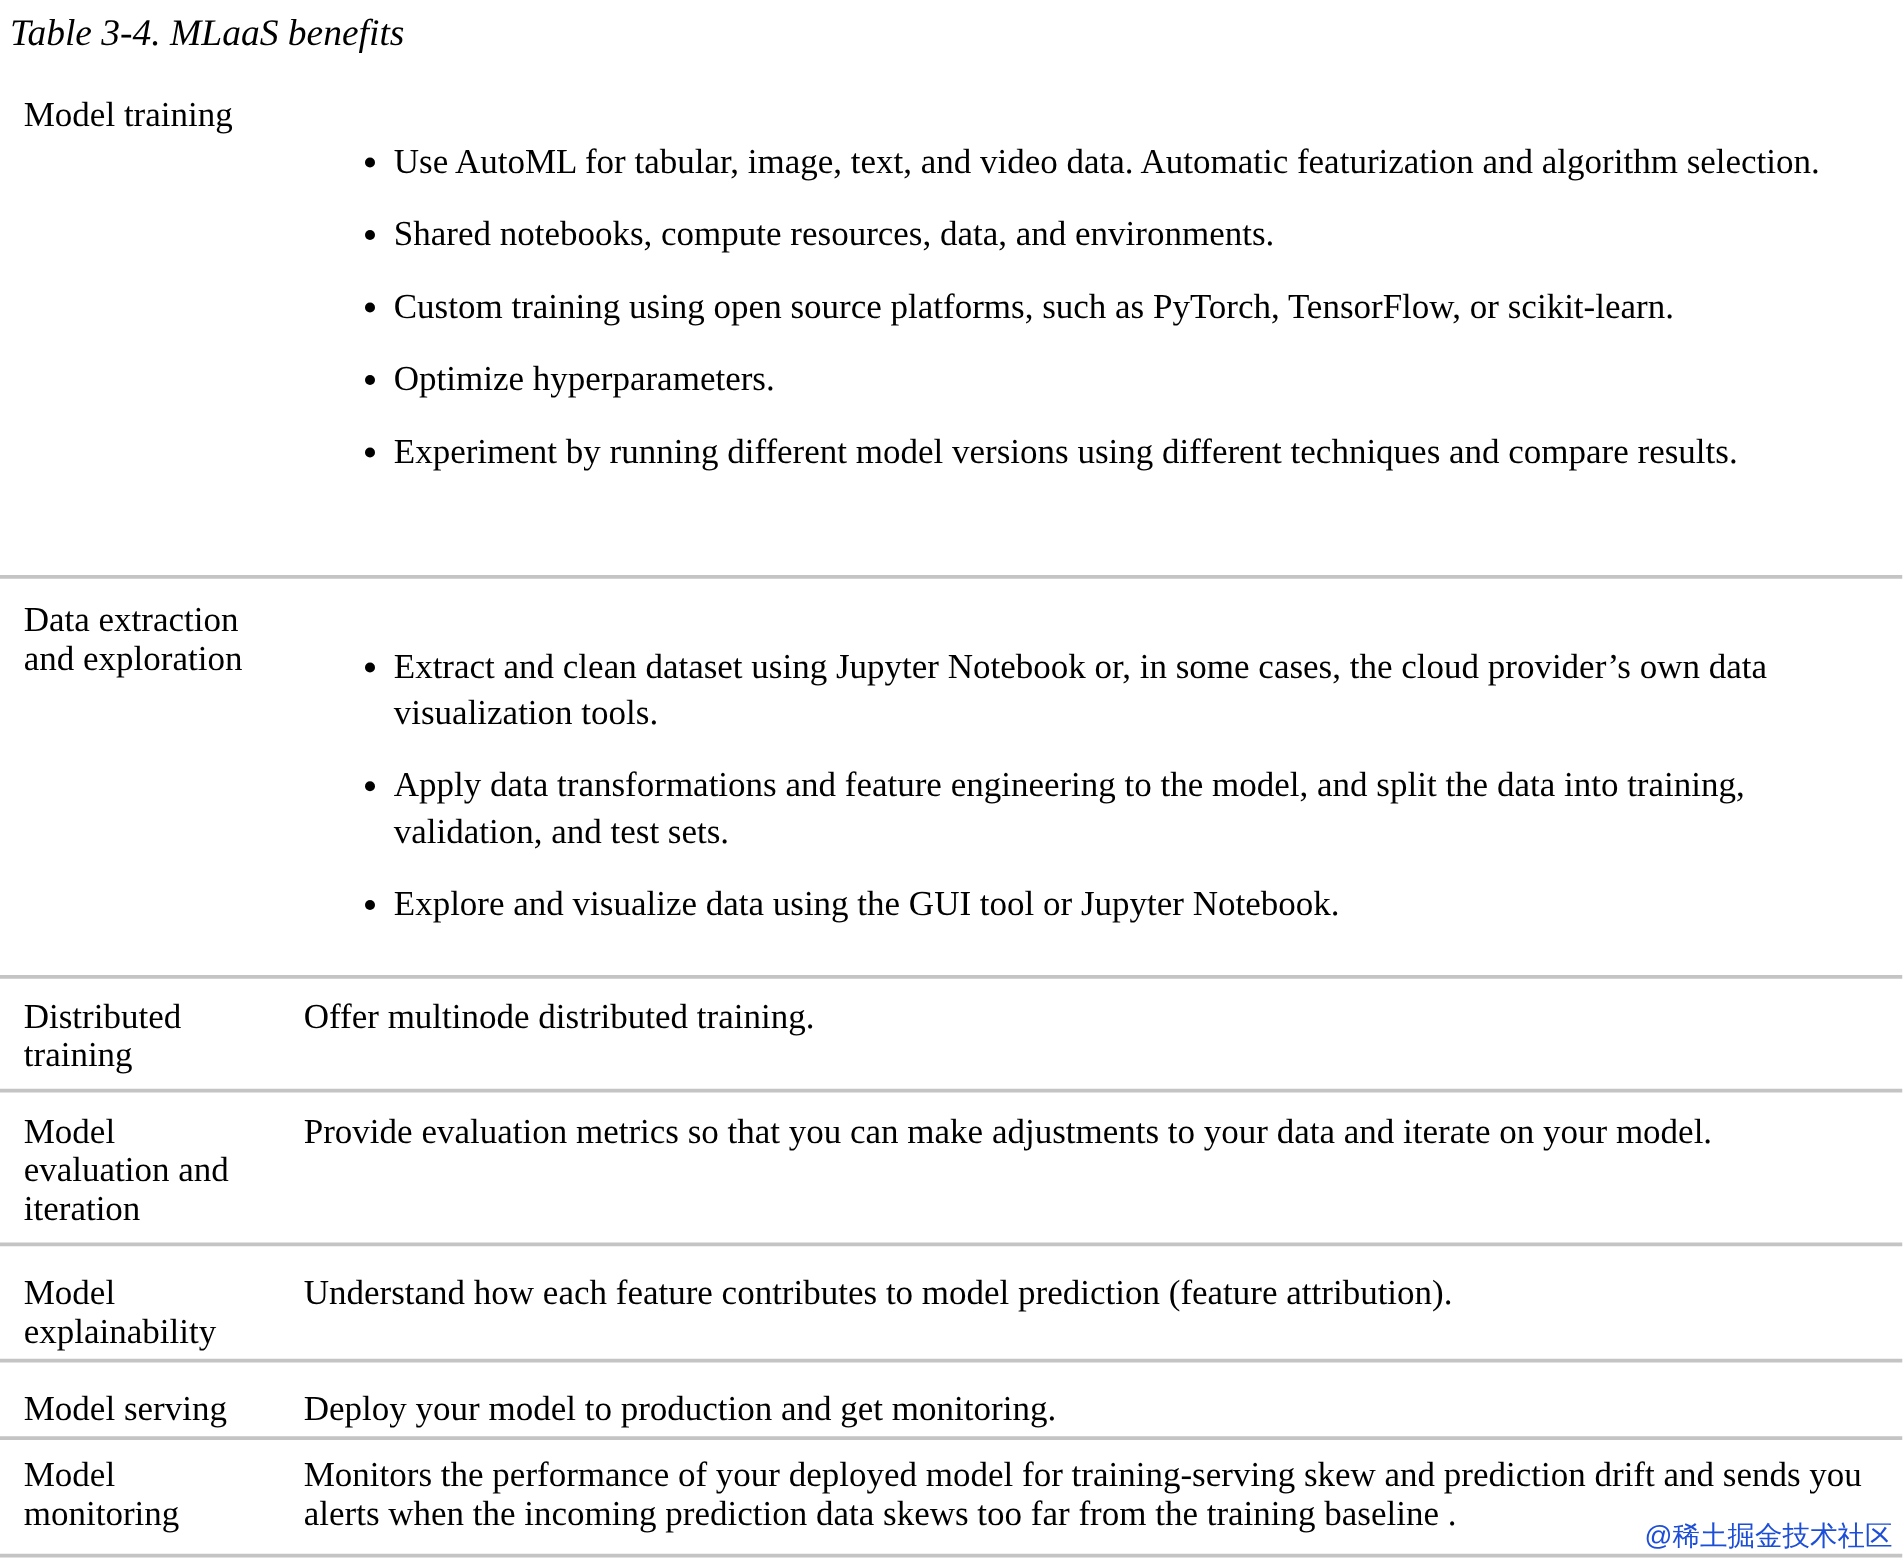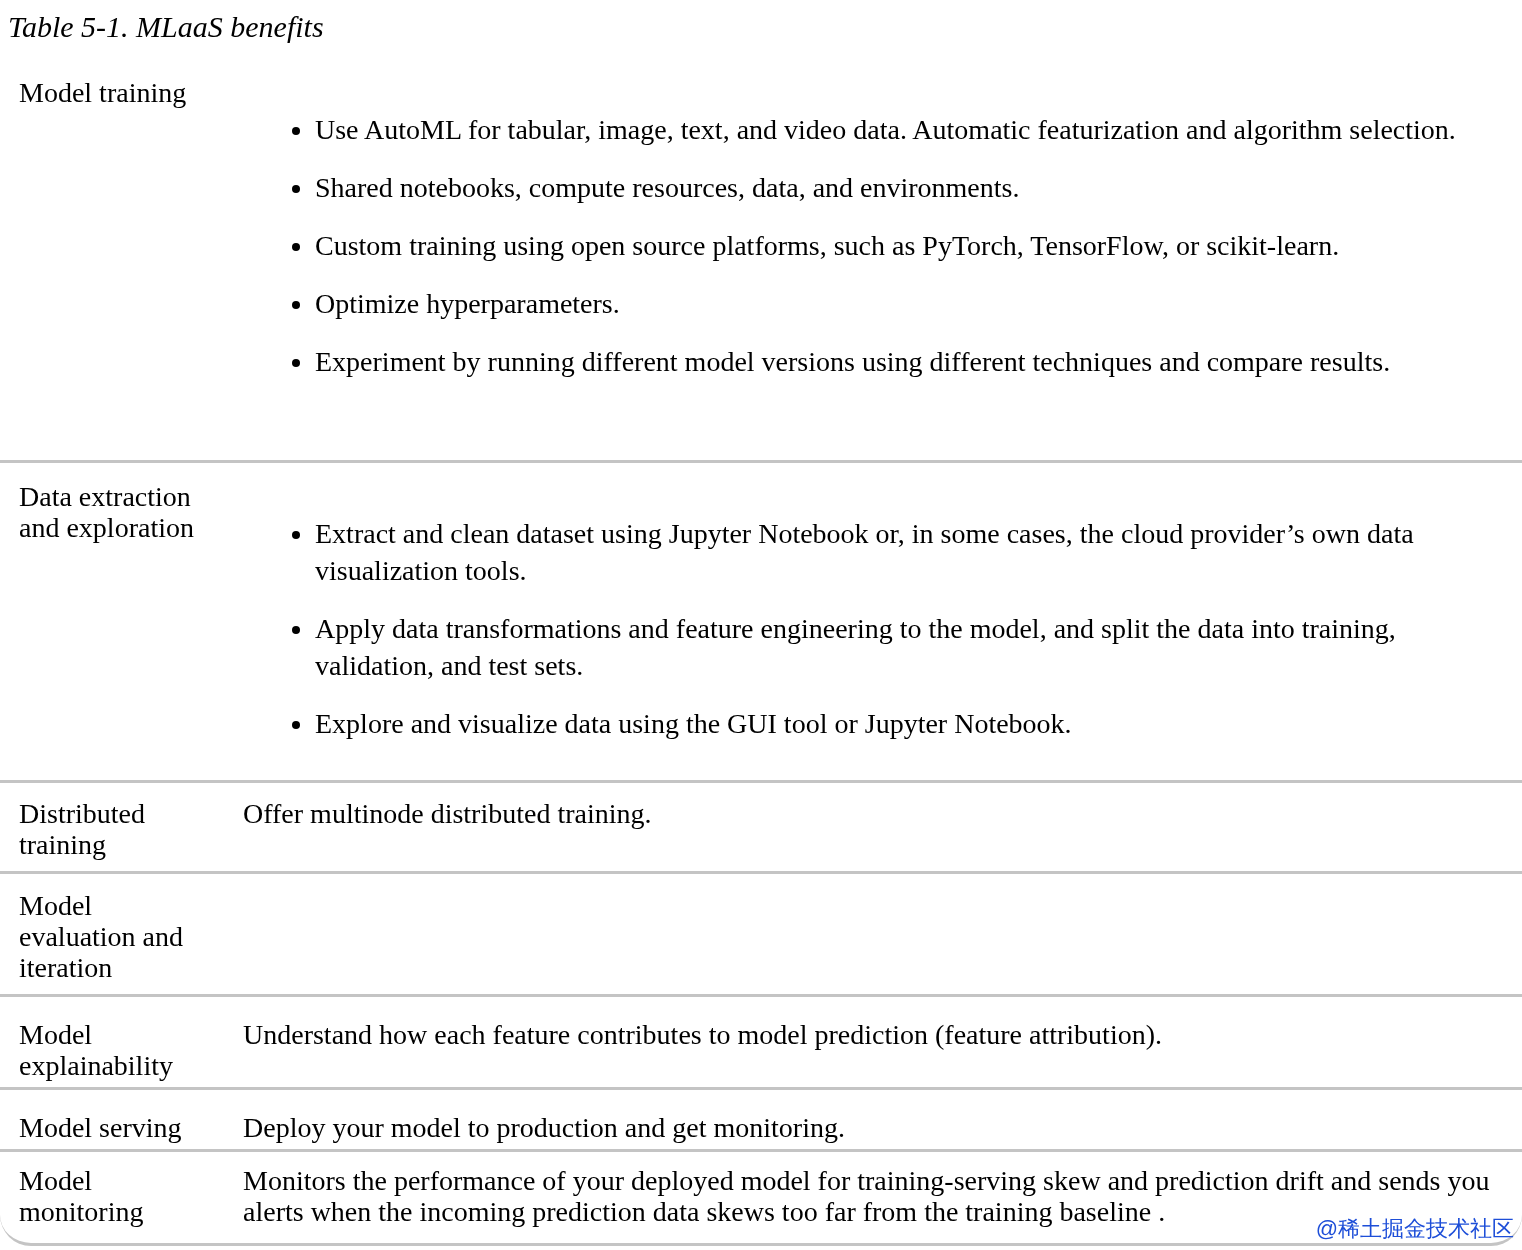--- a/index.html
+++ b/index.html
@@ -50,35 +50,35 @@
   .content li {
     line-height: 37px;
     margin-bottom: 21px;
   }
   .r1 { min-height: 320px; padding-top: 18px; }
   .r2 { min-height: 403px; padding-top: 17px; }
   .r3 { min-height: 91px;  padding-top: 15px; }
   .r4 { min-height: 123px; padding-top: 16px; }
   .r5 { min-height: 93px;  padding-top: 22px; }
   .r6 { min-height: 62px;  padding-top: 15px; align-items: center; }
-  .r7 { min-height: 94px;  padding-top: 13px; border-radius: 31px; }
+  .r7 { min-height: 94px;  padding-top: 13px; }
   .watermark {
     position: absolute;
     right: 8px;
     top: 1216px;
     font-size: 22px;
     line-height: 26px;
     color: #1d4ed8;
     font-family: "Liberation Sans", "DejaVu Sans", sans-serif;
   }
 </style>
 </head>
 <body>
 
-<div class="caption">Table 5-1. MLaaS benefits</div>
+<div class="caption">Table 3-4. MLaaS benefits</div>
 
 <div class="table">
 
   <div class="row r2">
     <div class="label">Model training</div>
     <div class="content">
       <ul>
         <li>Use AutoML for tabular, image, text, and video data. Automatic featurization and algorithm selection.</li>
         <li>Shared notebooks, compute resources, data, and environments.</li>
         <li>Custom training using open source platforms, such as PyTorch, TensorFlow, or scikit-learn.</li>
@@ -99,20 +99,21 @@
     </div>
   </div>
 
   <div class="row r3">
     <div class="label">Distributed training</div>
     <div class="content">Offer multinode distributed training.</div>
   </div>
 
   <div class="row r4">
     <div class="label">Model evaluation and iteration</div>
+    <div class="content">Provide evaluation metrics so that you can make adjustments to your data and iterate on your model.</div>
   </div>
 
   <div class="row r5">
     <div class="label">Model explainability</div>
     <div class="content">Understand how each feature contributes to model prediction (feature attribution).</div>
   </div>
 
   <div class="row r6">
     <div class="label">Model serving</div>
     <div class="content">Deploy your model to production and get monitoring.</div>

